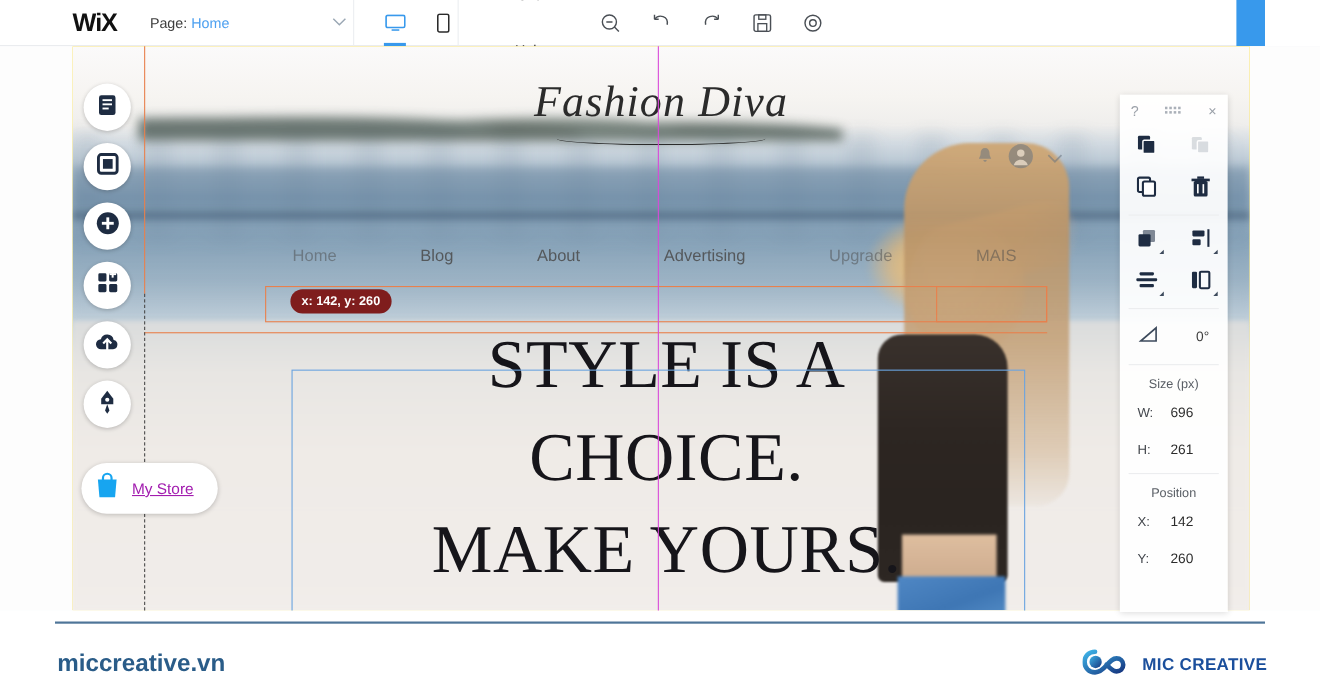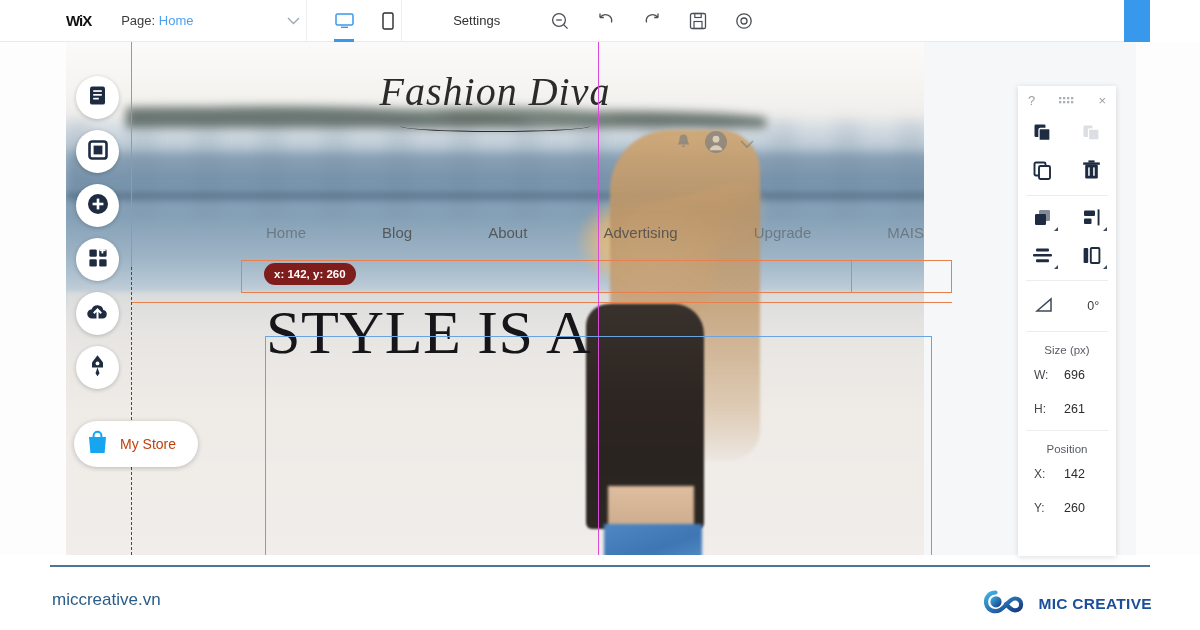--- a/index.html
+++ b/index.html
@@ -13,21 +13,21 @@
 
   
   .toolbar {
     position: absolute; left: 0; top: 0; width: 1200px; height: 42px;
     background: #ffffff;
     border-bottom: 1px solid #e8eaee;
     display: flex; align-items: center;
   }
   .wix-logo {
     margin-left: 66px;
-    font-size: 15px; font-weight: bold; letter-spacing: -1px;
+    font-size: 23px; font-weight: bold; letter-spacing: -1px;
     color: #111; font-family: "Liberation Sans", sans-serif;
   }
   .tb-sep { width:1px; height:42px; background:#eceef1; }
   .page-select {
     margin-left: 30px; width: 185px; height:42px;
     display:flex; align-items:center; justify-content:space-between;
     font-size: 13px; color:#2b2b2b; cursor:pointer;
   }
   .page-select .pg-label { color:#3d3d3d; }
   .page-select .pg-value { color:#4da0f0; }
@@ -53,21 +53,21 @@
 
   
   .canvas-wrap {
     position:absolute; left:0; top:42px; width:1200px; height:513px;
     background:#f6f7f8; overflow:hidden;
   }
   .canvas-gutter-l { position:absolute; left:0; top:0; width:66px; height:513px; background:#fdfdfd; }
   .canvas-gutter-r { position:absolute; right:0; top:0; width:64px; height:513px; background:#fdfdfd; }
 
   .site {
-    position:absolute; left:66px; top:0; width:858px; height:513px; overflow:hidden;
+    position:absolute; left:66px; top:0; width:1070px; height:513px; overflow:hidden;
     background:#fde047;
   }
   
   .hero {
     position:absolute; left:0; top:0; width:1070px; height:513px;
     background:
       
       linear-gradient(to bottom, #fbfafa 0%, #f6f4f1 9%, #efeeec 14%, #d7dee4 17%,
         #b9c8d4 21%, #9fb4c6 26%, #8ba6bb 34%, #9db4c5 41%, #b9cad7 47%, #cfd9e0 51%,
         #e2e3e3 54%, #ece9e6 60%, #f0ece8 72%, #f2eeea 86%, #f3efeb 100%);
@@ -170,21 +170,21 @@
     padding:0 26px;
   }
   .site-nav .nav-item {
     font-size:15px; color:#4b4b4b; font-family:"Liberation Sans", sans-serif;
     cursor:pointer; opacity:.85;
   }
   .site-nav .nav-item.dim { opacity:.5; }
 
   .headline {
     position:absolute; left:200px; top:248px; width:680px;
-    text-align:left;
+    text-align:center;
     font-family:"Liberation Serif", serif;
     font-size:62px; line-height:84px; color:#16151a; letter-spacing:.5px;
   }
 
   
   .site-account {
     position:absolute; right:170px; top:88px; display:flex; align-items:center; gap:12px; opacity:.55;
   }
 
   
@@ -229,21 +229,21 @@
     background:#fff; box-shadow:0 1px 4px rgba(0,0,0,.22);
     display:flex; align-items:center; justify-content:center;
     cursor:pointer;
   }
   .store-btn {
     position:absolute; left:74px; top:421px; z-index:40;
     height:46px; min-width:124px; padding:0 18px 0 12px;
     border-radius:23px; background:#fff; box-shadow:0 1px 5px rgba(0,0,0,.22);
     display:flex; align-items:center; gap:11px; cursor:pointer;
   }
-  .store-label { font-size:14px; color:#c2410c; }
+  .store-label { font-size:14px; color:#a21caf;text-decoration:underline; }
 
   
   .tool-panel {
     position:absolute; left:1018px; top:86px; width:98px; height:470px; z-index:45;
     background:rgba(255,255,255,.93);
     box-shadow:0 1px 6px rgba(0,0,0,.14);
     display:flex; flex-direction:column;
   }
   .tp-head {
     height:29px; display:flex; align-items:center; justify-content:space-between;
@@ -266,22 +266,23 @@
   .tp-row { display:flex; align-items:center; height:34px; padding:0 0 0 16px; }
   .tp-row .k { font-size:12px; color:#43474d; width:30px; }
   .tp-row .v { font-size:12.5px; color:#2c2c2c; }
 
   
   .bottom-bar {
     position:absolute; left:0; top:555px; width:1200px; height:75px; background:#fff;
   }
   .bb-rule { position:absolute; left:50px; top:10px; width:1100px; height:1.5px; background:#2f5d86; opacity:.85; }
   .bb-site {
-    position:absolute; left:52px; top:35px; font-size:17px; color:#2a5c88;
+    position:absolute; left:52px; top:35px; font-size:22px; color:#2a5c88;
     font-family:"Liberation Sans", sans-serif;
+    font-weight:bold;
   }
   .bb-brand {
     position:absolute; right:48px; top:33px; display:flex; align-items:center; gap:10px;
   }
   .bb-brand-text {
     font-size:15.5px; font-weight:bold; color:#1b4f9c; letter-spacing:.3px;
   }
 </style>
 </head>
 <body>
@@ -316,21 +317,20 @@
         <svg width="12" height="18" viewBox="0 0 12 18">
           <rect x="1" y="1" width="10" height="16" rx="1.6" fill="none" stroke="#2b2b2b" stroke-width="1.4"></rect>
         </svg>
       </div>
     </div>
 
     <div class="tb-sep"></div>
 
     <div class="menu-items">
       <div class="mi">Site</div>
-      <div class="mi">Settings</div>
       <div class="mi">Help</div>
     </div>
 
     <div class="icon-group">
       <div class="icon-btn">
         <svg width="20" height="20" viewBox="0 0 20 20">
           <circle cx="9" cy="9" r="6.4" fill="none" stroke="#4a4f55" stroke-width="1.3"></circle>
           <line x1="6.2" y1="9" x2="11.8" y2="9" stroke="#4a4f55" stroke-width="1.3"></line>
           <line x1="13.6" y1="13.6" x2="17.6" y2="17.6" stroke="#4a4f55" stroke-width="1.3"></line>
         </svg>
@@ -417,20 +417,22 @@
         <div class="nav-item dim">Home</div>
         <div class="nav-item">Blog</div>
         <div class="nav-item">About</div>
         <div class="nav-item">Advertising</div>
         <div class="nav-item dim">Upgrade</div>
         <div class="nav-item dim">MAIS</div>
       </div>
 
       <div class="headline">
         <div>STYLE IS A</div>
+        <div>CHOICE.</div>
+        <div>MAKE YOURS.</div>
       </div>
     </div>
 
     <div class="nav-box-outer"></div>
     <div class="nav-box-inner"></div>
     <div class="nav-line-h"></div>
     <div class="sel-box"></div>
   </div>
 
   <div class="guide-v-orange"></div>

